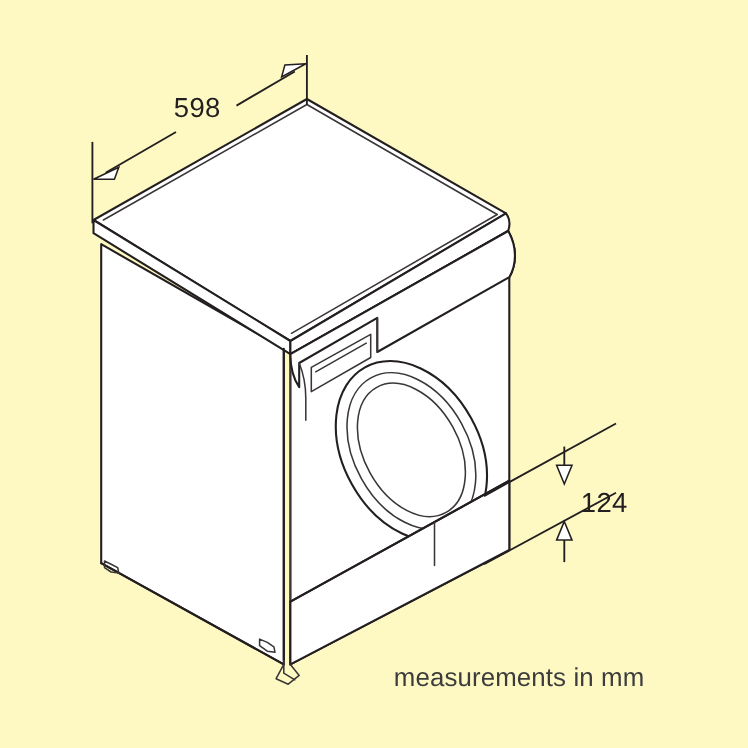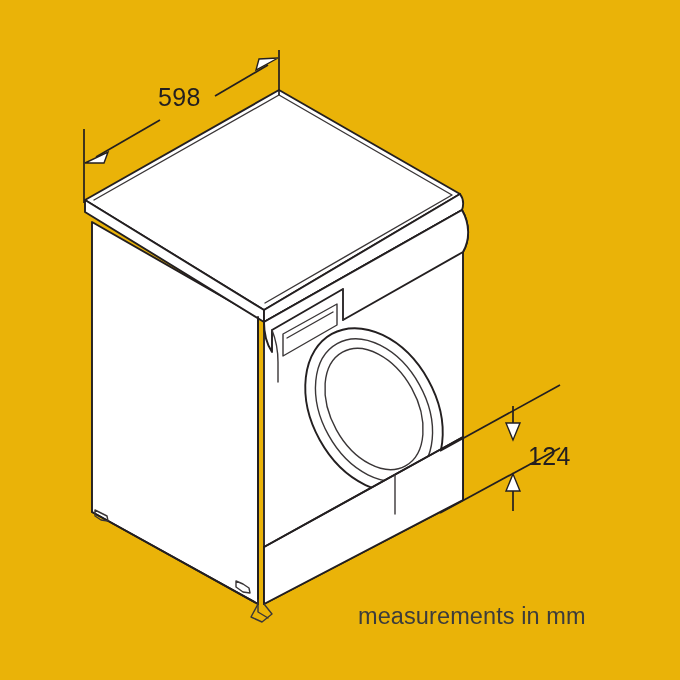--- a/index.html
+++ b/index.html
@@ -11,21 +11,21 @@
   body {
     width: 680px;
     height: 680px;
     font-family: "Liberation Sans", sans-serif;
     overflow: hidden;
   }
   #drawing-canvas {
     position: relative;
     width: 680px;
     height: 680px;
-    background: #eab308;
+    background: #fef9c3;
   }
   svg#technical-drawing {
     display: block;
     width: 680px;
     height: 680px;
   }
   .appliance-line {
     fill: none;
     stroke: #231f20;
     stroke-width: 1.9;

